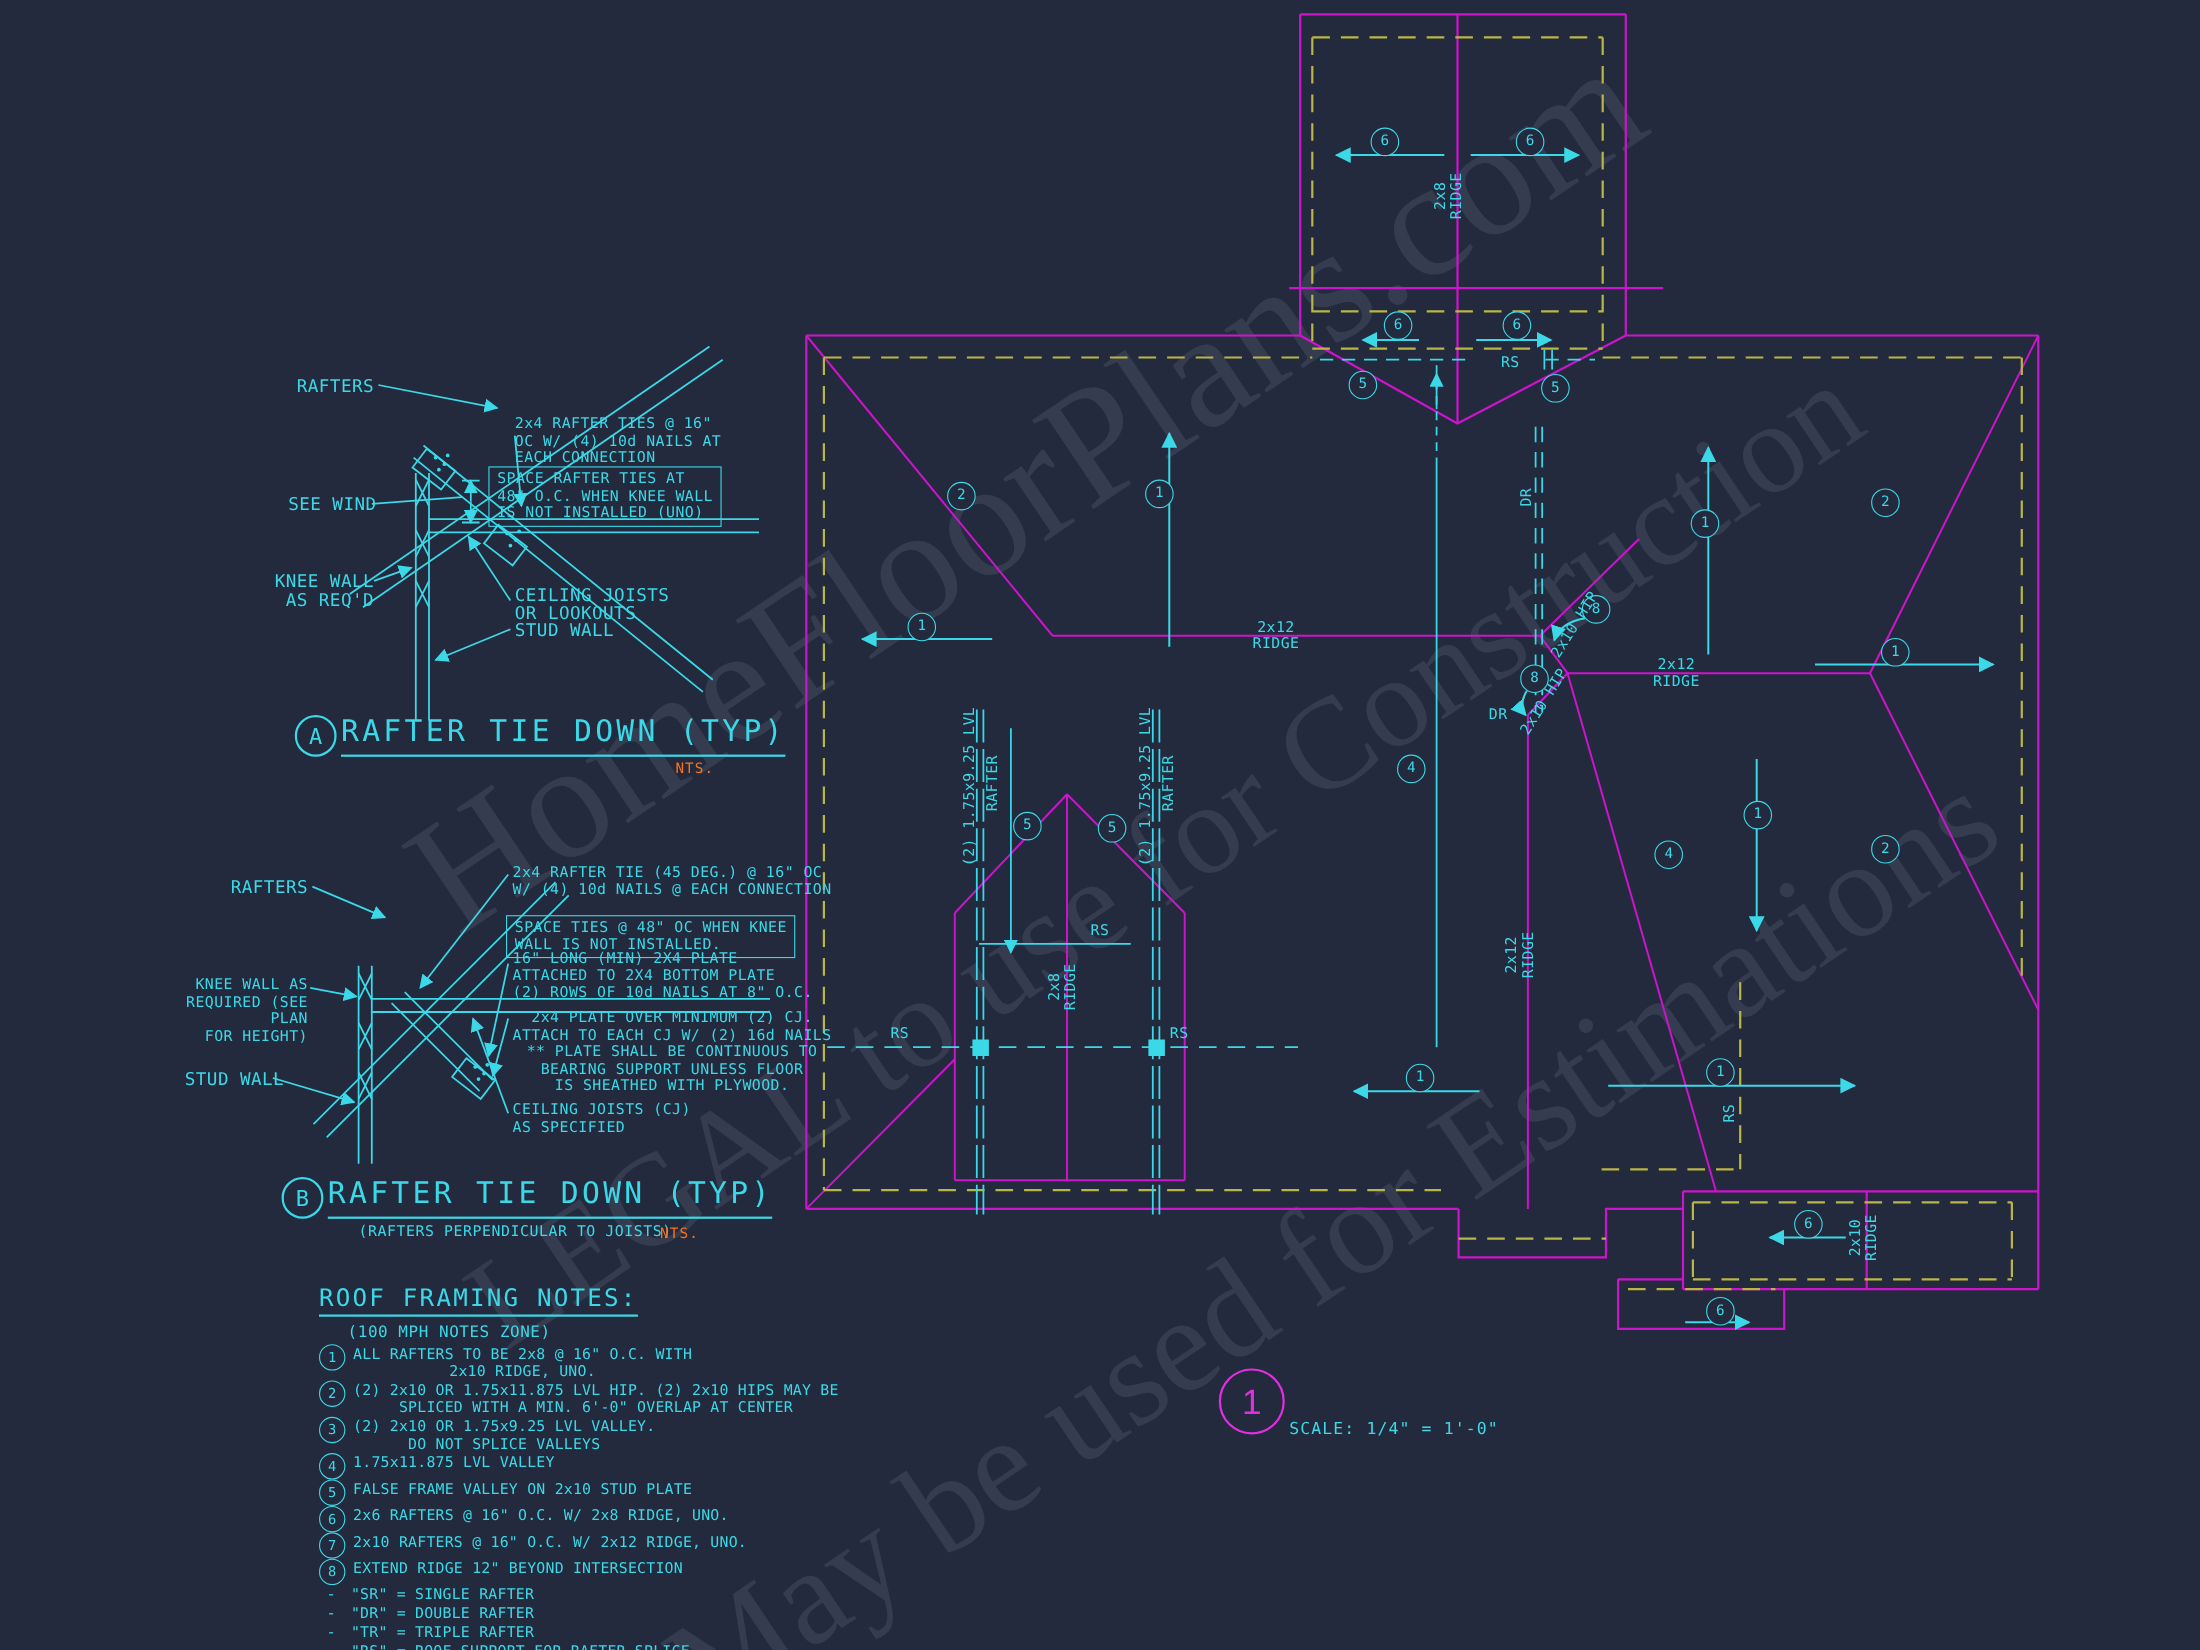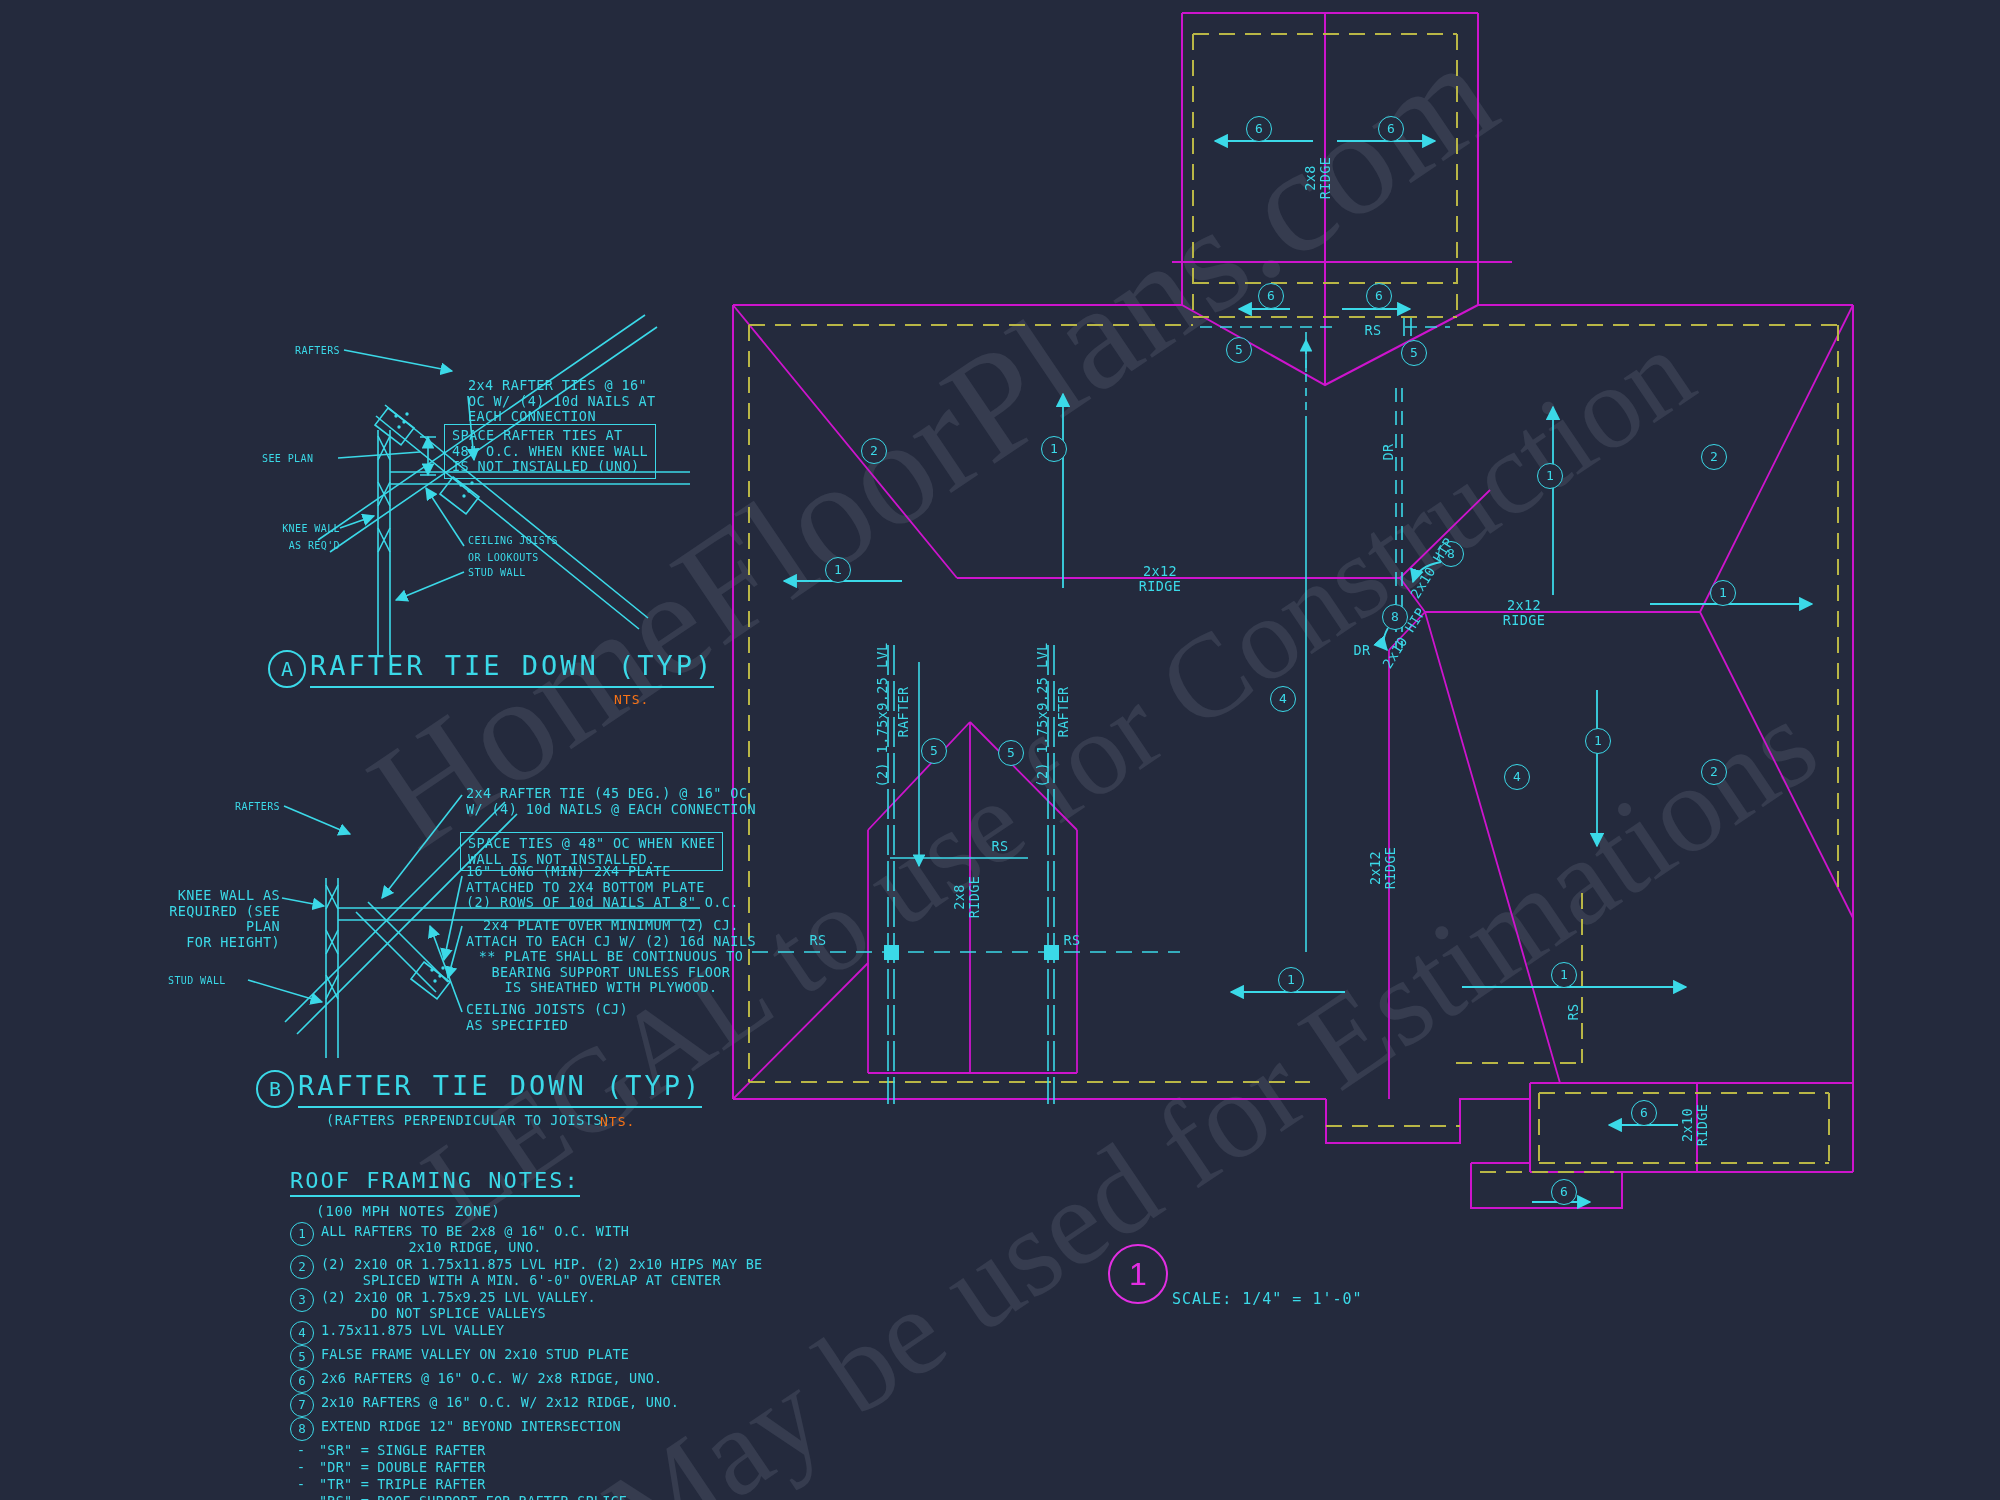--- a/index.html
+++ b/index.html
@@ -1,19 +1,19 @@
 <!DOCTYPE html>
 <html><head>
 <meta charset="utf-8">
 <style>
   html,body{margin:0;padding:0;background:#242a3d;}
   #page{position:relative;width:2000px;height:1500px;background:#242a3d;overflow:hidden;
         font-family:"DejaVu Sans Mono",monospace;}
   svg{position:absolute;left:0;top:0;}
-  .lbl{position:absolute;color:#3bd9e8;font-size:10px;line-height:17px;white-space:pre-line;
+  .lbl{position:absolute;color:#3bd9e8;font-size:16px;line-height:17px;white-space:pre-line;
        letter-spacing:.4px;}
   .sm{font-size:13.5px;line-height:15.5px;}
   .boxed{border:1.5px solid #3bd9e8;padding:3px 7px;}
   .rt{text-align:right;}
   .dtitle{position:absolute;color:#3bd9e8;font-size:27px;letter-spacing:3px;white-space:nowrap;
           border-bottom:2px solid #3bd9e8;padding-bottom:5px;}
   .dcircle{position:absolute;width:34px;height:34px;border:2px solid #3bd9e8;border-radius:50%;
            color:#3bd9e8;font-size:20px;text-align:center;line-height:34px;}
   .nts{position:absolute;color:#f97316;font-size:13px;letter-spacing:1px;}
   .subt{position:absolute;color:#3bd9e8;font-size:13.5px;letter-spacing:.5px;}
@@ -169,21 +169,21 @@
     </g>
   </svg>
 
   <div class="lbl rt" style="left:240px;top:342px;width:100px;">RAFTERS</div>
   <div class="lbl sm" style="left:468px;top:378px;">2x4 RAFTER TIES @ 16"
 OC W/ (4) 10d NAILS AT
 EACH CONNECTION</div>
   <div class="lbl sm boxed" style="left:444px;top:424px;">SPACE RAFTER TIES AT
 48" O.C. WHEN KNEE WALL
 IS NOT INSTALLED (UNO)</div>
-  <div class="lbl" style="left:262px;top:450px;">SEE PLAN</div>
+  <div class="lbl" style="left:262px;top:450px;">SEE WIND</div>
   <div class="lbl rt" style="left:238px;top:520px;width:102px;">KNEE WALL
 AS REQ'D</div>
   <div class="lbl" style="left:468px;top:532px;">CEILING JOISTS
 OR LOOKOUTS</div>
   <div class="lbl" style="left:468px;top:564px;">STUD WALL</div>
   <div class="dcircle" style="left:268px;top:650px;">A</div>
   <div class="dtitle" style="left:310px;top:650px;">RAFTER TIE DOWN (TYP)</div>
   <div class="nts" style="left:614px;top:692px;">NTS.</div>
 
   <div class="lbl rt" style="left:180px;top:798px;width:100px;">RAFTERS</div>

